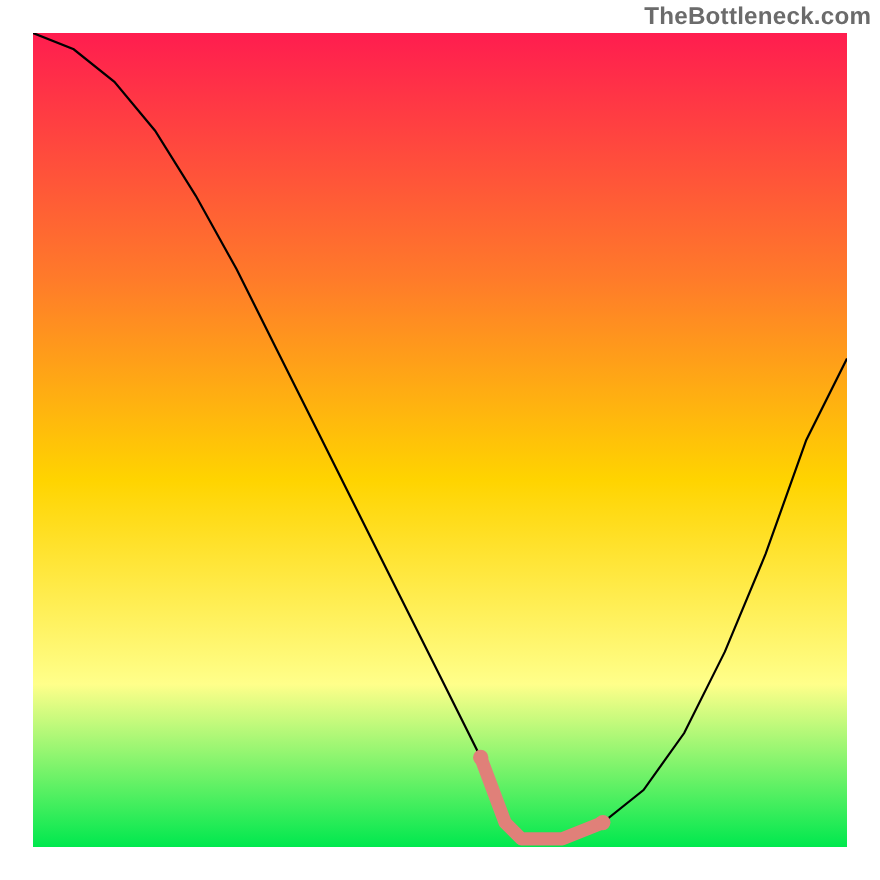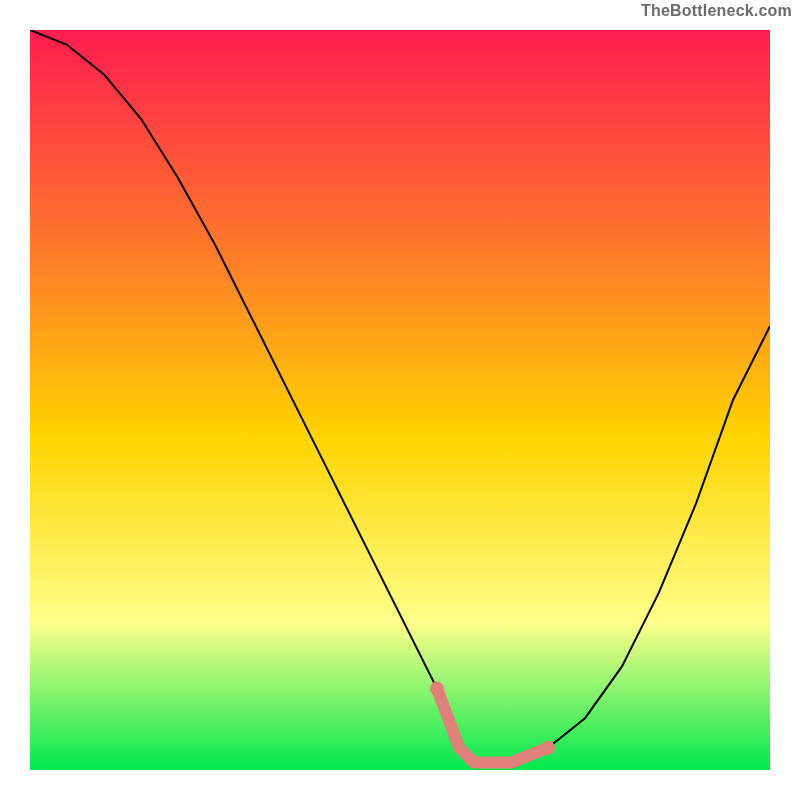--- a/index.html
+++ b/index.html
@@ -13,21 +13,21 @@
   .stage {
     position: relative;
     width: 800px;
     height: 800px;
     background: #ffffff;
   }
   .watermark {
     position: absolute;
     top: 2px;
     right: 8px;
-    font-size: 16px;
+    font-size: 22px;
     font-weight: 600;
     color: #6b6b6b;
     letter-spacing: 0.2px;
     z-index: 10;
   }
   .panel {
     position: absolute;
     left: 30px;
     top: 30px;
     width: 740px;

